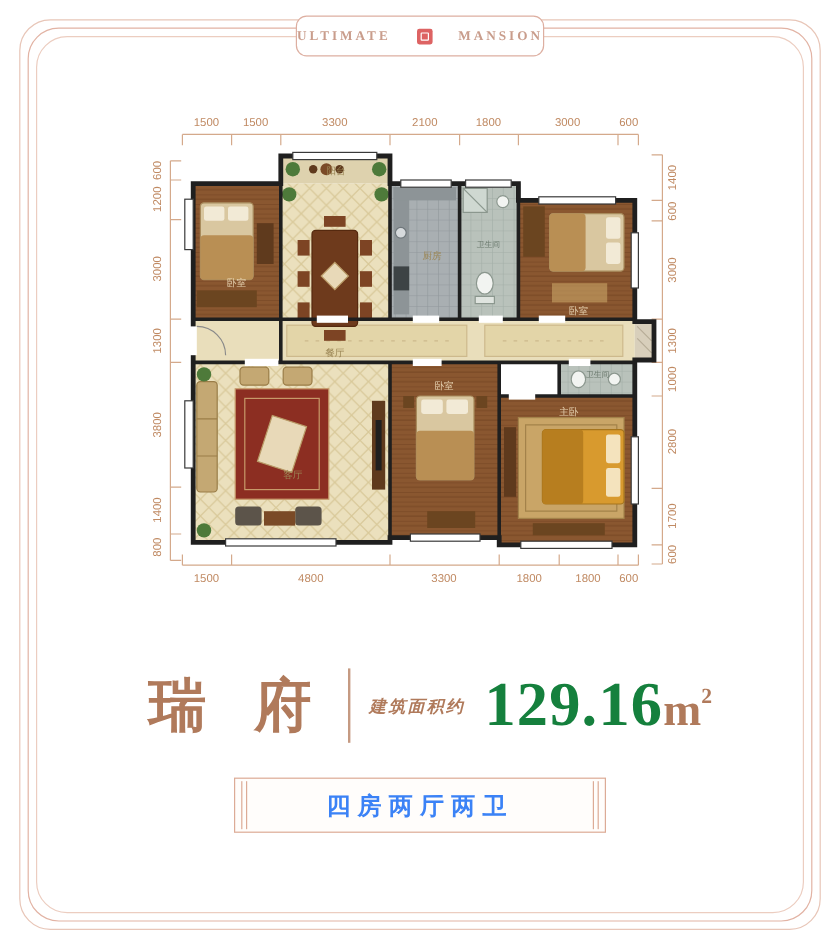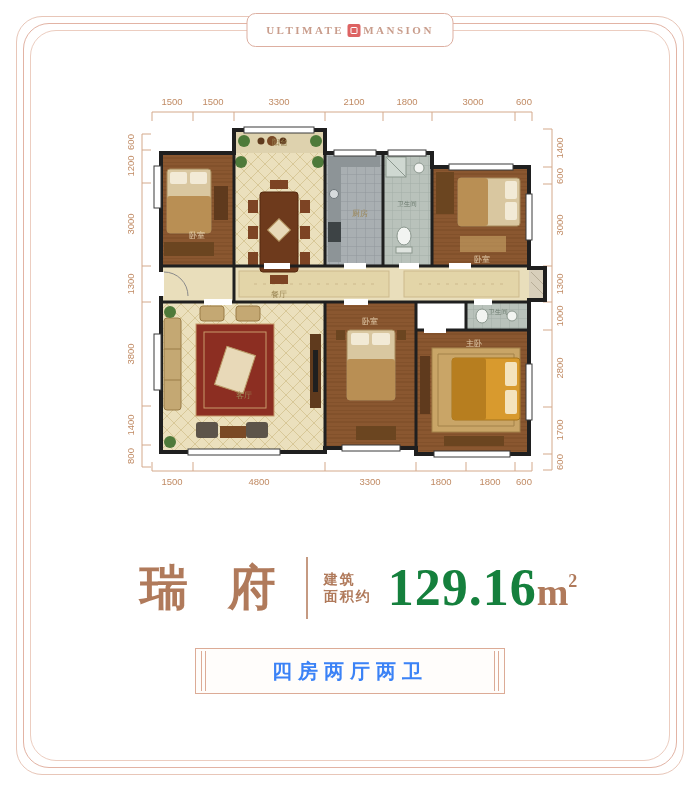--- a/index.html
+++ b/index.html
@@ -10,36 +10,36 @@
   
   .frame{position:absolute;border:1px solid #e8c6b8;border-radius:26px;pointer-events:none;}
   .frame.f1{left:16px;top:16px;right:16px;bottom:14px;}
   .frame.f2{left:23px;top:23px;right:23px;bottom:21px;border-color:#e2b3a4;}
   .frame.f3{left:30px;top:30px;right:30px;bottom:28px;border-color:#eccdc0;}
 
   
   .banner{
     position:absolute;left:50%;top:13px;transform:translateX(-50%);
     width:205px;height:32px;background:#ffffff;border:1px solid #ddafa1;border-radius:9px;
-    display:flex;align-items:center;justify-content:center;gap:3px;z-index:5;
+    display:flex;align-items:center;justify-content:space-between;gap:3px;z-index:5;
   }
   .brand{font-size:11px;letter-spacing:2.5px;color:#c99d8c;font-family:"Liberation Serif",serif;font-weight:bold;}
   .seal{width:13px;height:13px;background:#dd6363;border-radius:2px;display:inline-block;position:relative;flex:0 0 auto;}
   .seal::after{content:"";position:absolute;left:3px;top:3px;right:3px;bottom:3px;border:1px solid #ffffff;border-radius:1px;}
 
   .plan-wrap{position:absolute;left:104px;top:66px;width:474px;height:466px;}
 
   
   .title-row{
     position:absolute;left:0;right:0;top:556px;display:flex;align-items:center;justify-content:center;
     gap:16px;color:#ae7758;padding-left:17px;
   }
   .estate-name{font-family:"Liberation Serif",serif;font-size:48px;font-weight:bold;letter-spacing:14px;color:#b07a5b;white-space:nowrap;}
   .title-divider{width:2px;height:62px;background:#c59a82;}
-  .area-label{display:flex;flex-direction:column;justify-content:flex-end;font-size:14px;line-height:17px;color:#b07a5b;font-weight:bold;letter-spacing:2px;}
+  .area-label{display:flex;justify-content:flex-end;font-size:14px;line-height:17px;color:#b07a5b;font-weight:bold;letter-spacing:2px;font-style:italic;}
   .area-value{font-family:"Liberation Serif",serif;font-size:52px;font-weight:bold;color:#15803d;letter-spacing:1px;line-height:1;}
   .area-unit{font-family:"Liberation Serif",serif;font-size:38px;font-weight:bold;color:#b07a5b;line-height:1;}
   .area-sup{font-family:"Liberation Serif",serif;font-size:18px;font-weight:bold;color:#b07a5b;vertical-align:18px;}
 
   
   .badge{
     position:absolute;left:50%;top:648px;transform:translateX(-50%);
     width:308px;height:44px;border:1px solid #dcab96;background:#fffdfb;
     display:flex;align-items:center;justify-content:center;
   }

